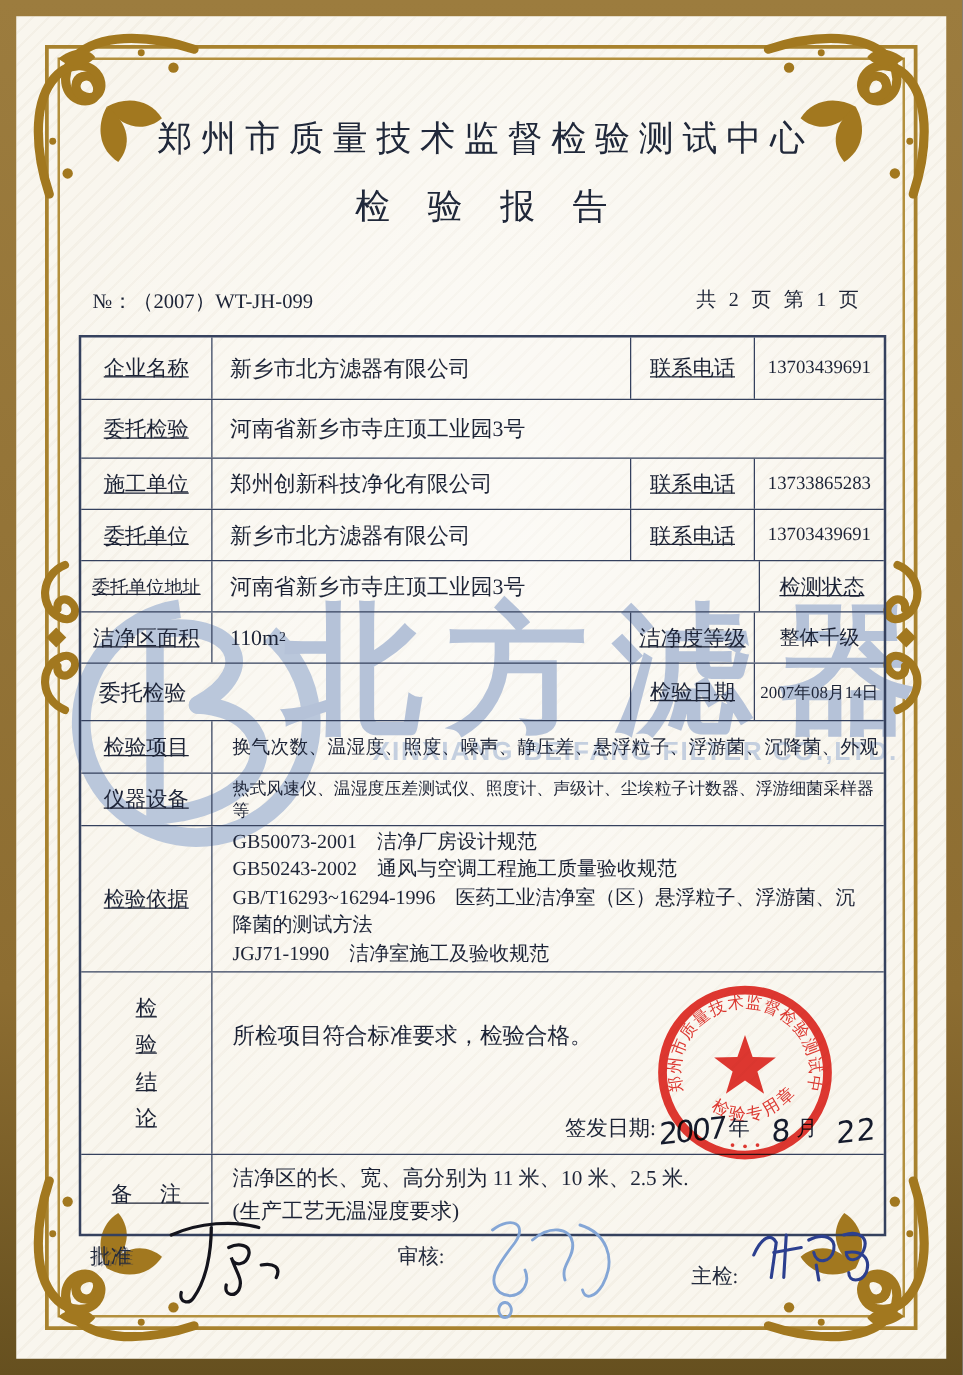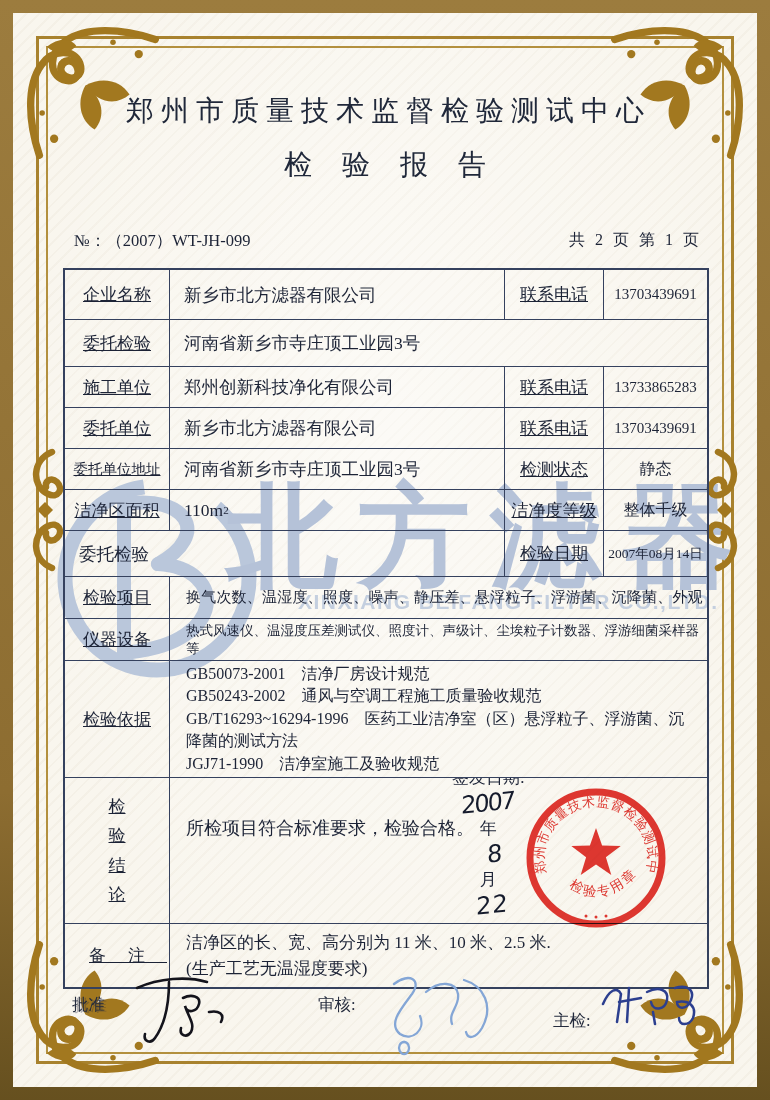--- a/index.html
+++ b/index.html
@@ -28,21 +28,21 @@
     font-size:112px;line-height:1.15;letter-spacing:20px;color:#b5c2d8;white-space:nowrap;}
   .wm-en{left:298px;top:590px;font-family:"Liberation Sans",sans-serif;font-weight:bold;
     font-size:21px;letter-spacing:1.5px;color:#c4cfdf;white-space:nowrap;}
 
   
   .org-name{position:absolute;left:0;right:0;top:92px;text-align:center;z-index:3;
     font-size:28px;letter-spacing:7px;text-indent:7px;color:#20283a;}
   .doc-title{position:absolute;left:0;right:0;top:146px;text-align:center;z-index:3;
     font-size:28px;letter-spacing:30px;text-indent:30px;color:#20283a;}
   .report-no{position:absolute;left:74px;top:230px;font-size:16.5px;z-index:3;}
-  .pagination{position:absolute;right:68px;top:230px;font-size:16px;letter-spacing:3px;z-index:3;}
+  .pagination{position:absolute;right:80px;top:230px;font-size:16px;letter-spacing:3px;z-index:3;}
 
   
   .tbl{position:absolute;left:63px;top:268px;width:646px;z-index:2;
     border:2px solid #35415e;box-sizing:border-box;}
   .row{display:flex;border-bottom:1.6px solid #35415e;box-sizing:border-box;}
   .row:last-child{border-bottom:none;}
   .cell{display:flex;align-items:center;border-right:1.6px solid #35415e;
     box-sizing:border-box;overflow:hidden;position:relative;}
   .cell:last-child{border-right:none;}
   .c1{width:105px;flex:none;}
@@ -54,22 +54,22 @@
   .val{padding-left:14px;font-size:17.5px;}
   .val-c{justify-content:center;font-size:16px;}
   .val-num{justify-content:center;font-size:15px;}
   .val-date{justify-content:center;font-size:13.5px;}
   .val-items{padding-left:16px;font-size:15px;letter-spacing:.2px;}
   .val-instr{padding-left:16px;font-size:13.5px;}
   .basis{flex-direction:column;align-items:flex-start;justify-content:center;
     padding:6px 10px 6px 16px;font-size:16px;line-height:22.5px;}
   .vlab{flex-direction:column;justify-content:space-around;padding:14px 0;font-size:17px;}
   .concl-text{position:absolute;left:16px;top:38px;font-size:18px;}
-  .dateline{position:absolute;left:282px;bottom:4px;display:flex;align-items:center;
-    font-size:17px;white-space:nowrap;flex-direction:column;}
+  .dateline{position:absolute;left:282px;bottom:4px;display:flex;align-items:flex-start;
+    font-size:17px;white-space:nowrap;}
   .hw{font-family:"DejaVu Sans",sans-serif;color:#151b2c;font-size:24px;
     display:inline-block;transform:rotate(-6deg) skewX(-7deg);}
   .hw-year{letter-spacing:-2px;margin:0 3px 0 2px;}
   .hw-month{margin:0 5px 0 17px;}
   .hw-day{margin:0 7px 0 15px;letter-spacing:1px;}
   .remarks{flex-direction:column;align-items:flex-start;justify-content:center;
     padding-left:16px;font-size:17px;line-height:26px;}
   .sp-wide{letter-spacing:22px;text-indent:22px;}
 
   
@@ -180,21 +180,20 @@
     <div class="row" style="height:41px;">
       <div class="cell c1 lab">委托单位</div>
       <div class="cell c2 val">新乡市北方滤器有限公司</div>
       <div class="cell c3 lab">联系电话</div>
       <div class="cell c4 val-num">13703439691</div>
     </div>
     <div class="row" style="height:41px;">
       <div class="cell c1 lab lab-sm">委托单位地址</div>
       <div class="cell c2 val">河南省新乡市寺庄顶工业园3号</div>
       <div class="cell c3 lab">检测状态</div>
-      <div class="cell c4 val-c">静态</div>
     </div>
     <div class="row" style="height:41px;">
       <div class="cell c1 lab">洁净区面积</div>
       <div class="cell c2 val">
           <span>110m</span>
           <sup style="font-size:11px;">2</sup>
         </div>
       <div class="cell c3 lab">洁净度等级</div>
       <div class="cell c4 val-c">整体千级</div>
     </div>

